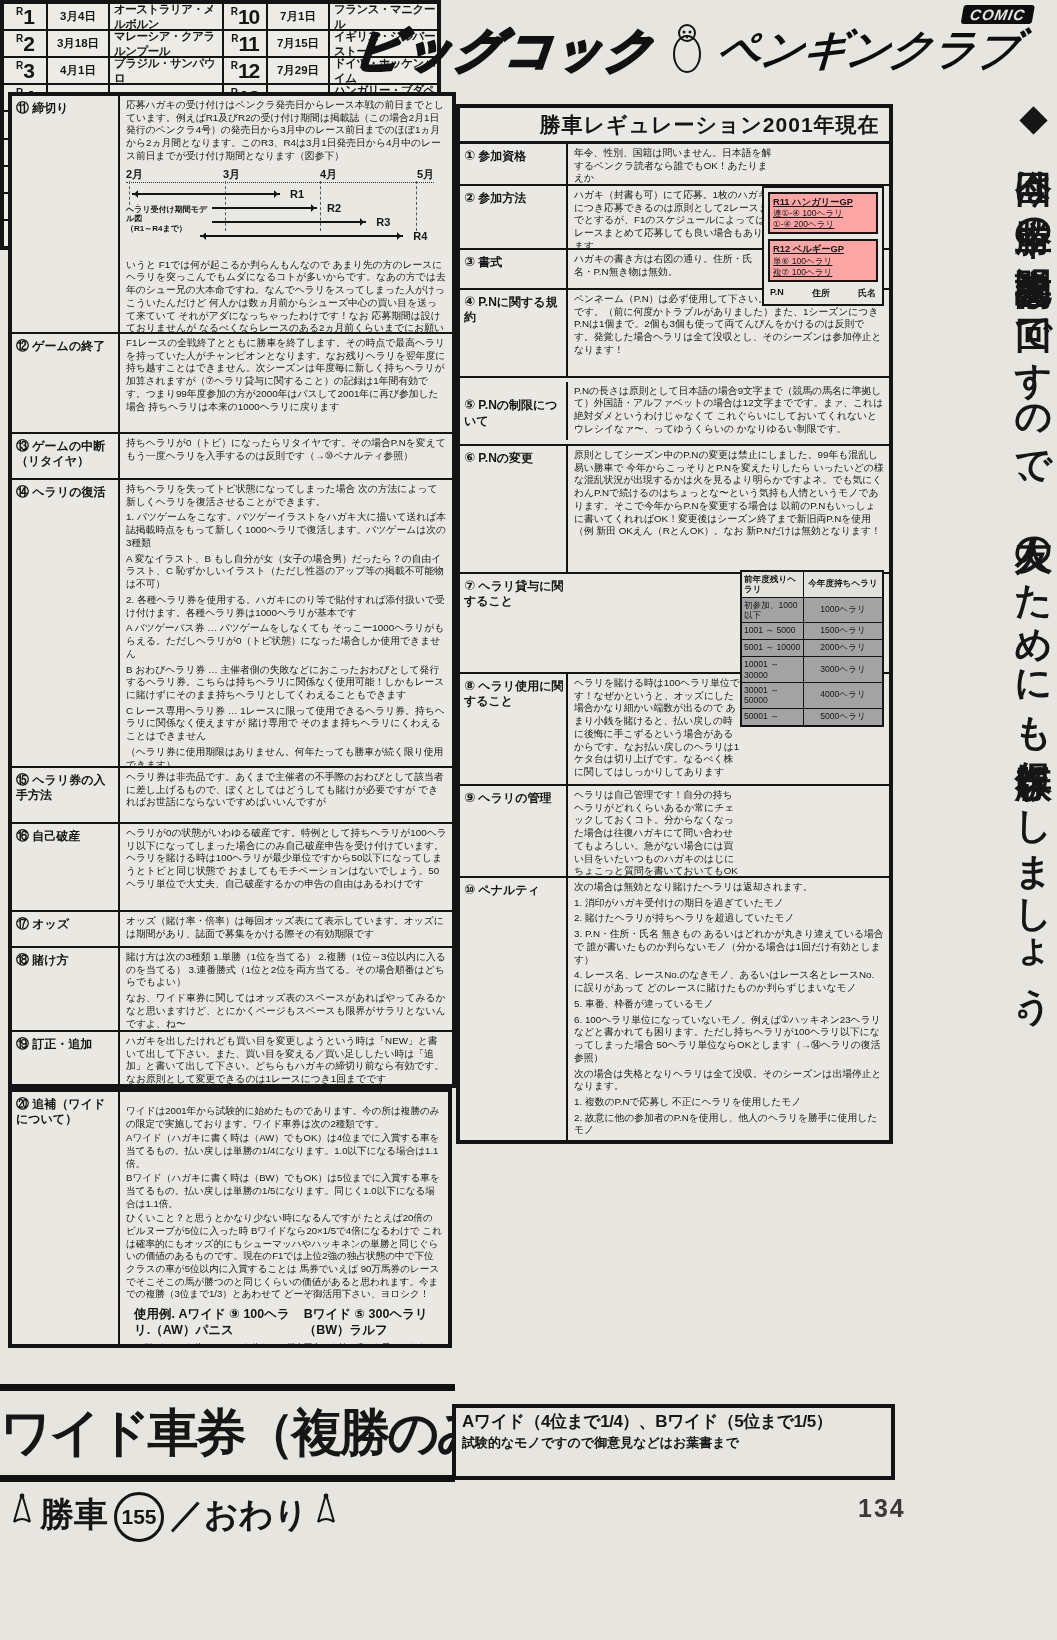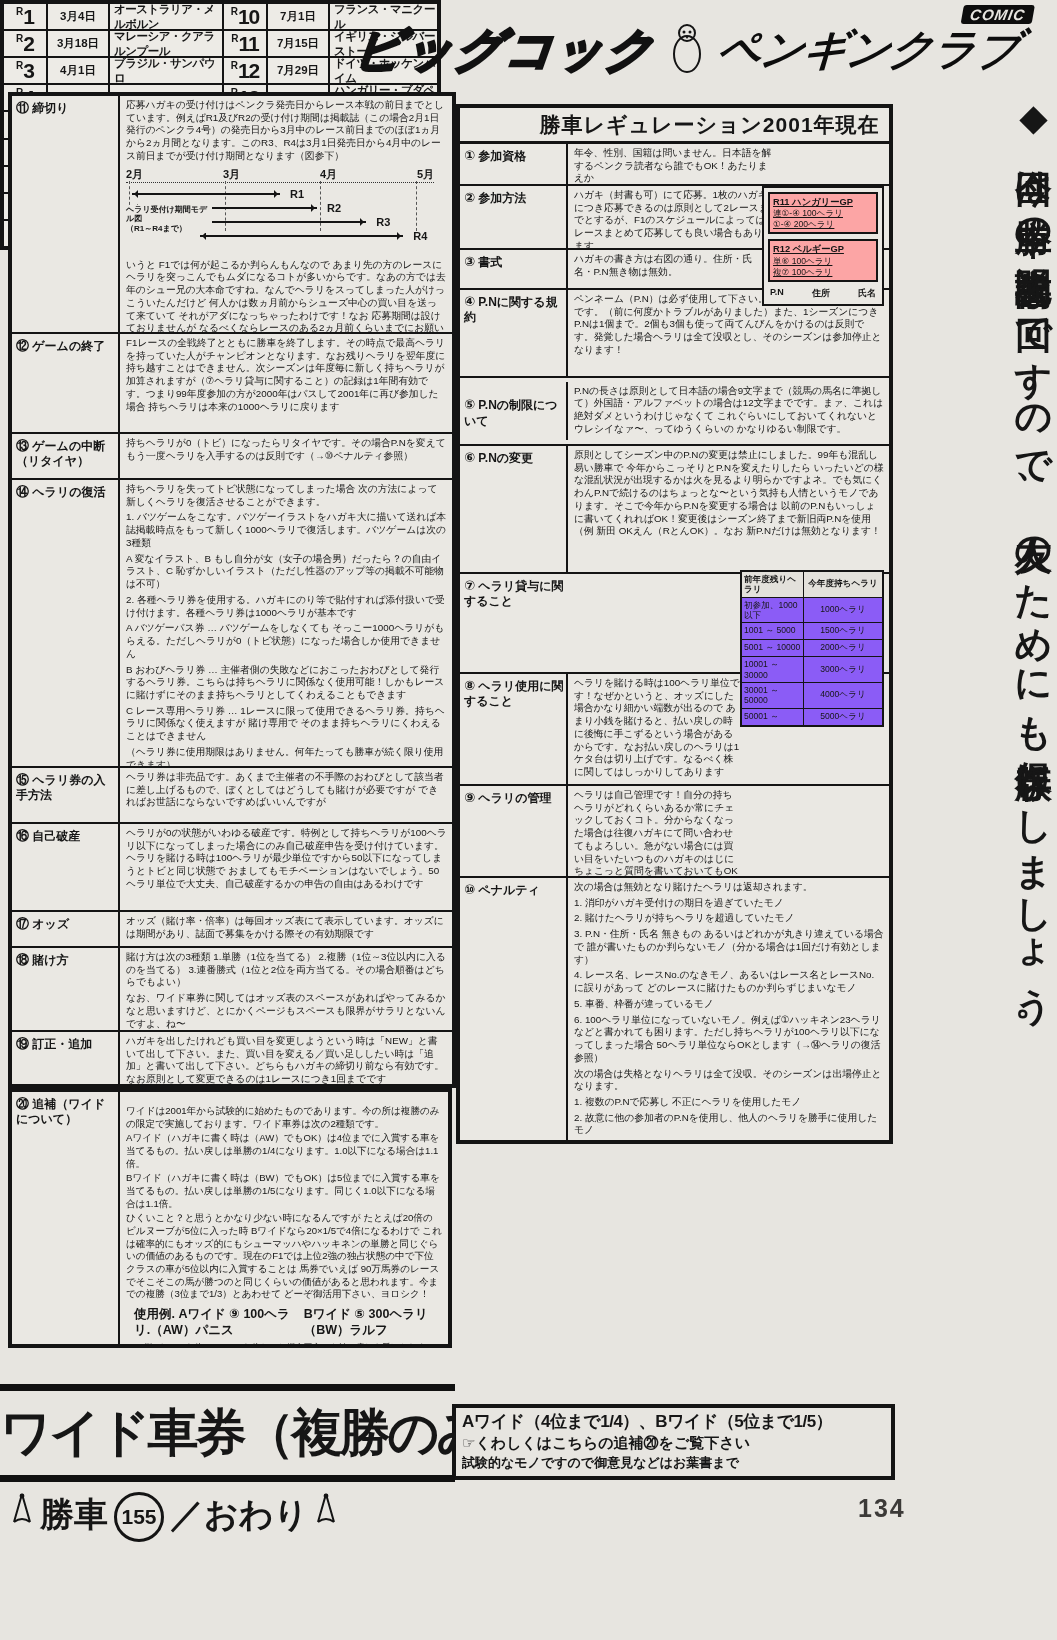--- a/index.html
+++ b/index.html
@@ -41,21 +41,21 @@
   .d-bar::after{content:"";position:absolute;left:-2px;top:-5px;border:4px solid transparent;border-right-color:#141414;}
   .d-bar-label{position:absolute;right:-24px;top:-8px;font-size:11px;font-weight:900;}
   .d-cap{position:absolute;left:0;top:38px;width:86px;font-size:8px;font-weight:bold;line-height:1.2;background:#eae8e3;}
   
   .form-boxes{position:absolute;top:78px;right:5px;width:122px;display:flex;flex-direction:column;gap:5px;
               background:#eae8e3;border:2px solid #141414;padding:4px;box-sizing:border-box;}
   .fbox{border:2px solid #141414;padding:2px 3px;font-size:8.6px;line-height:1.3;background:#fca5a5;text-decoration:underline;}
   .fbox .ft{font-weight:bold;font-size:9.3px;}
   .pn-line{font-size:9px;font-weight:bold;display:flex;justify-content:space-between;padding:0 2px;}
   
-  .herari{position:absolute;top:462px;right:5px;width:140px;border:2px solid #141414;background:#8b5cf6;
+  .herari{position:absolute;top:462px;right:5px;width:140px;border:2px solid #141414;background:#a3a3a3;
           border-collapse:collapse;font-size:8.6px;}
   .herari div{box-sizing:border-box;}
   .h-row{display:flex;border-bottom:1.5px solid #141414;}
   .h-row:last-child{border-bottom:none;}
   .h-c1{flex:0 0 62px;border-right:1.5px solid #141414;padding:2px 2px;line-height:1.2;}
   .h-c2{flex:1;padding:2px 2px;display:flex;align-items:center;justify-content:center;text-align:center;}
   .h-head{font-weight:bold;background:#e3e1db;}
   
   #supp-panel{left:8px;top:1088px;width:444px;height:260px;}
   .supp-row{display:flex;height:100%;}
@@ -456,21 +456,20 @@
         </div>
         <div class="cell-date last-row">6月24日</div>
         <div class="cell-venue last-row">ヨーロッパ・ニュルブルクリンク</div>
         <div class="cell-no last-row"></div>
         <div class="cell-note last-row" style="grid-column: span 2;">以上全17戦2001 F1グランプリ日程</div>
       </div>
   </div>
 
   <div id="wide-box">
     <div class="wide1">Aワイド（4位まで1/4）、Bワイド（5位まで1/5）</div>
-    <div class="wide2">☞くわしくはこちらの追補⑳をご覧下さい</div>
     <div class="wide3">試験的なモノですので御意見などはお葉書まで</div>
   </div>
 
   <div id="headline">ワイド車券（複勝のみ）開始！</div>
 
   <div id="footer-line">
     <span>
       <svg width="24" height="34" viewBox="0 0 24 34">
           <path d="M12 2 L4 30 M12 2 L20 30 M4 30 Q12 24 20 30" fill="none" stroke="#141414" stroke-width="2"></path>
           <circle cx="12" cy="4" r="2.4" fill="#141414"></circle>

